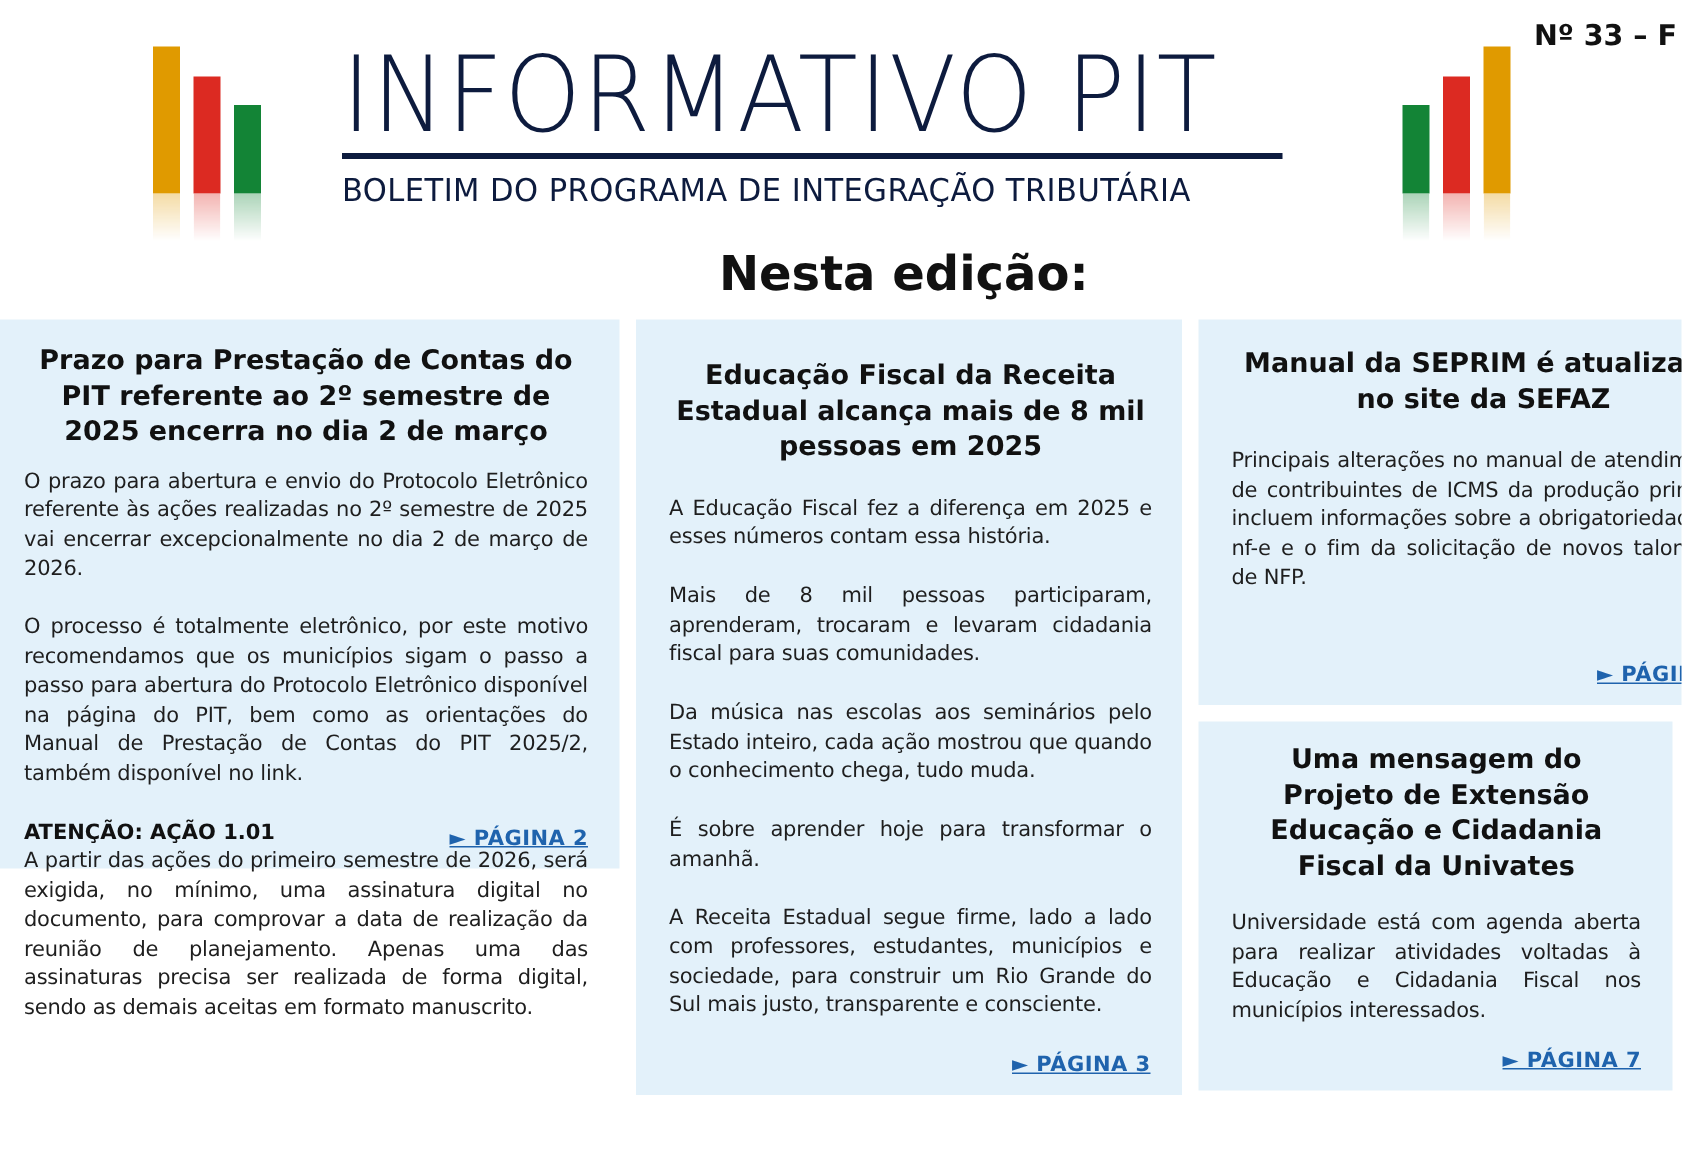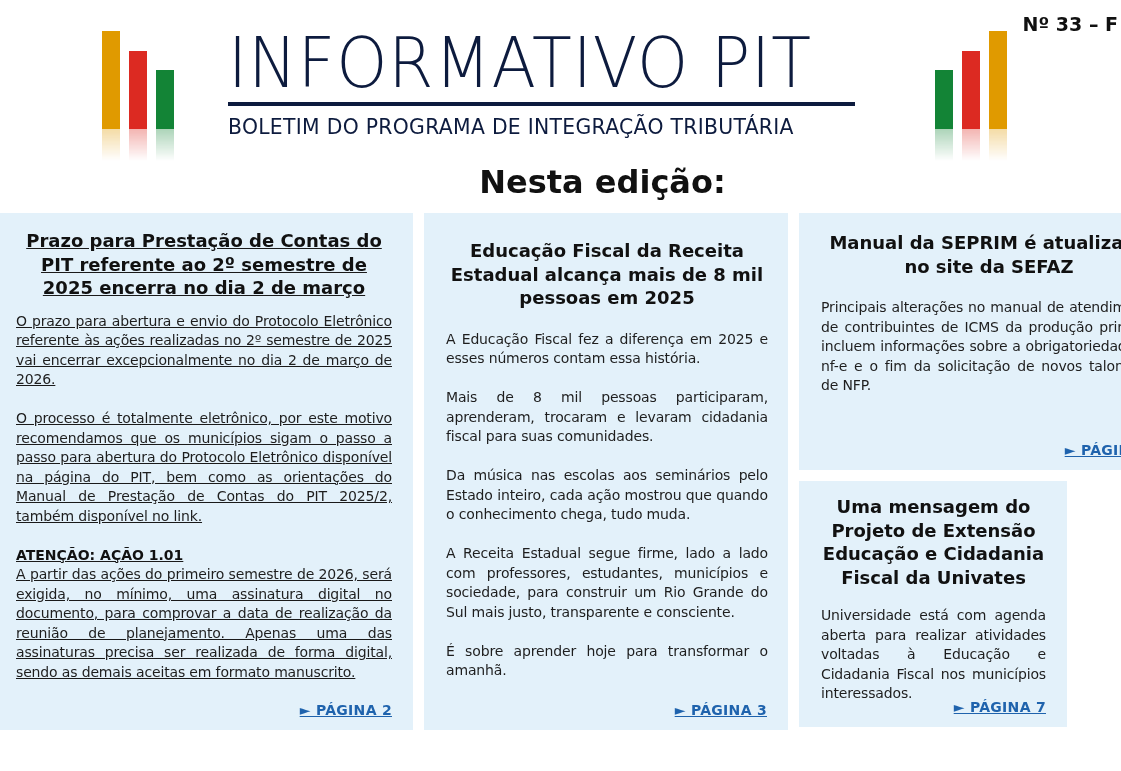--- a/index.html
+++ b/index.html
@@ -49,26 +49,26 @@
     font-size: 14px; line-height: 19.5px; text-align: justify; color: #1e1e1e;
     margin-bottom: 19.5px; letter-spacing: -0.15px;
   }
   .panel p.tight { margin-bottom: 0; }
   .panel .attn { font-weight: bold; font-size: 14px; line-height: 19.5px; color: #111; }
   .panel .more {
     position: absolute; right: 21px; bottom: 12px; font-weight: bold; font-size: 14px;
     color: #1f63ad; text-decoration: underline; letter-spacing: 0.3px;
   }
 
-  #p1 { left: 0; top: 213px; width: 413px; height: 517px; padding-left: 16px; padding-right: 21px; padding-top: 16px; text-decoration: underline; }
+  #p1 { left: 0; top: 213px; width: 413px; height: 366px; padding-left: 16px; padding-right: 21px; padding-top: 16px; }
   #p2 { left: 424px; top: 213px; width: 364px; height: 517px; padding-left: 22px; padding-top: 26px; }
   #p2 h2 { margin-bottom: 20px; }
   #p3 { left: 799px; top: 213px; width: 379px; height: 257px; padding-left: 22px; padding-right: 21px; padding-top: 18px; }
   #p3 h2 { margin-bottom: 20px; }
-  #p4 { left: 799px; top: 481px; width: 268px; height: 246px; padding-left: 22px; padding-right: 21px; padding-top: 14px; }
+  #p4 { left: 799px; top: 481px; width: 316px; height: 246px; padding-left: 22px; padding-right: 21px; padding-top: 14px; }
   #p4 h2 { margin-bottom: 17px; }
 </style>
 </head>
 <body>
 
 <div class="bars left">
   <div class="bar gold" style="height:98px"></div>
   <div class="bar red" style="height:78px"></div>
   <div class="bar green" style="height:59px"></div>
 </div>
@@ -96,22 +96,22 @@
   <div class="attn">ATENÇÃO: AÇÃO 1.01</div>
   <p class="tight">A partir das ações do primeiro semestre de 2026, será exigida, no mínimo, uma assinatura digital no documento, para comprovar a data de realização da reunião de planejamento. Apenas uma das assinaturas precisa ser realizada de forma digital, sendo as demais aceitas em formato manuscrito.</p>
   <a class="more">► PÁGINA 2</a>
 </div>
 
 <div class="panel" id="p2">
   <h2>Educação Fiscal da Receita Estadual alcança mais de 8 mil pessoas em 2025</h2>
   <p>A Educação Fiscal fez a diferença em 2025 e esses números contam essa história.</p>
   <p>Mais de 8 mil pessoas participaram, aprenderam, trocaram e levaram cidadania fiscal para suas comunidades.</p>
   <p>Da música nas escolas aos seminários pelo Estado inteiro, cada ação mostrou que quando o conhecimento chega, tudo muda.</p>
+  <p>É sobre aprender hoje para transformar o amanhã.</p>
   <p>A Receita Estadual segue firme, lado a lado com professores, estudantes, municípios e sociedade, para construir um Rio Grande do Sul mais justo, transparente e consciente.</p>
-  <p>É sobre aprender hoje para transformar o amanhã.</p>
   <a class="more">► PÁGINA 3</a>
 </div>
 
 <div class="panel" id="p3">
   <h2>Manual da SEPRIM é atualizado no site da SEFAZ</h2>
   <p>Principais alterações no manual de atendimento de contribuintes de ICMS da produção primária incluem informações sobre a obrigatoriedade da nf-e e o fim da solicitação de novos talonários de NFP.</p>
   <a class="more">► PÁGINA 6</a>
 </div>
 
 <div class="panel" id="p4">

